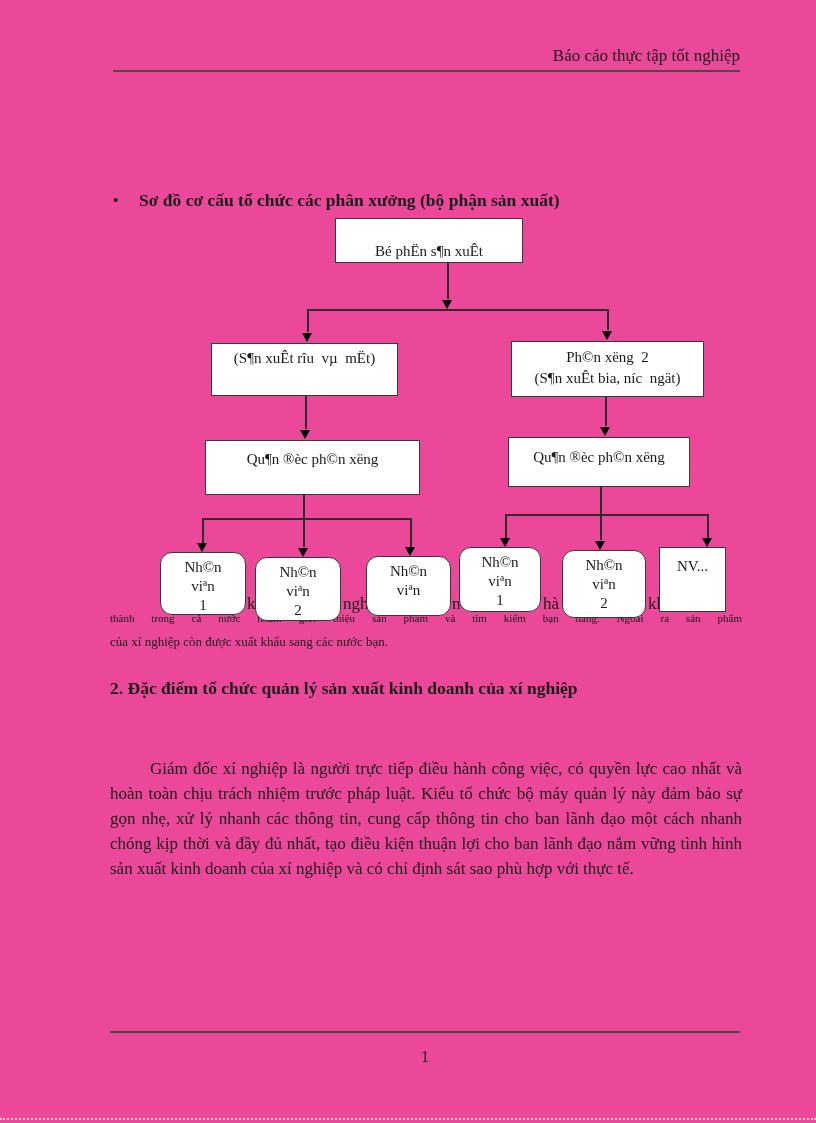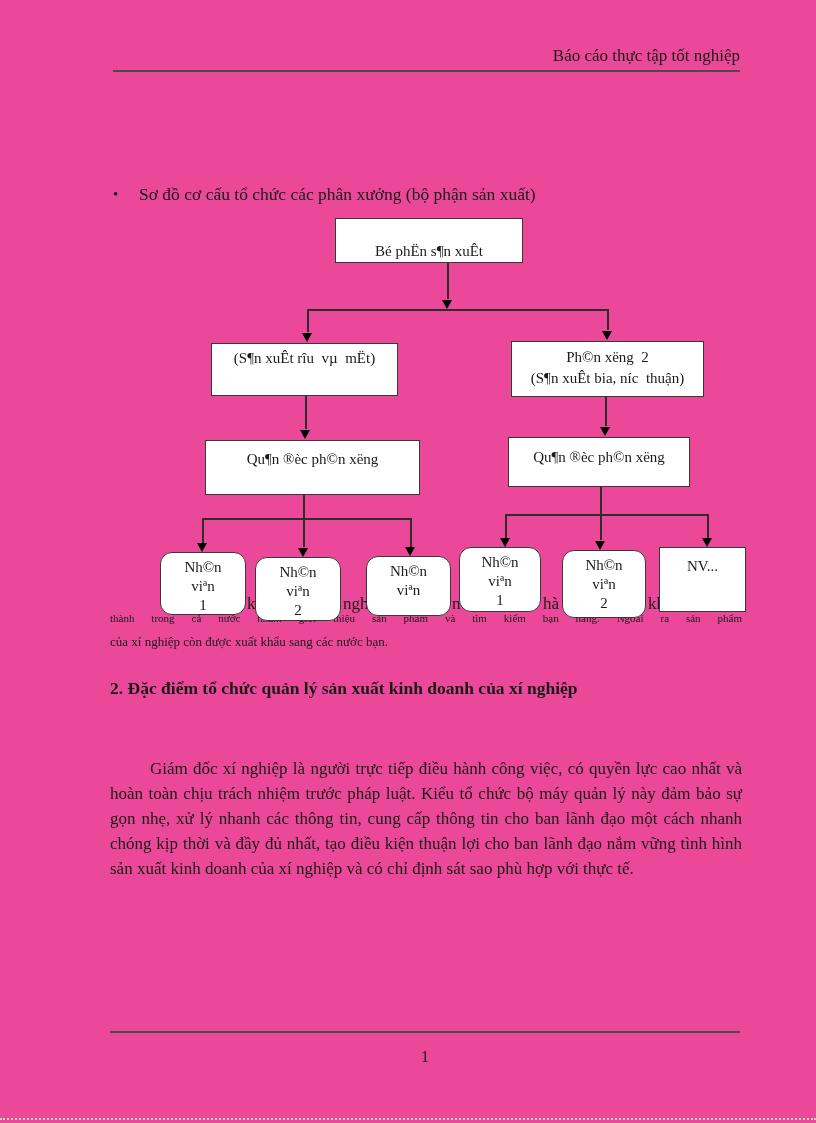--- a/index.html
+++ b/index.html
@@ -8,39 +8,39 @@
   .abs{position:absolute;}
 
   
   #header-title{top:46px;left:113px;width:627px;text-align:right;font-size:17px;}
   #header-rule{top:70px;left:113px;width:627px;height:2px;background:#4a4a4a;}
   #footer-rule{top:1031px;left:110px;width:630px;height:2px;background:#4a4a4a;}
   #page-number{top:1048px;left:110px;width:630px;text-align:center;font-size:16px;}
   #bottom-dashed{top:1118px;left:0;width:816px;height:0;border-top:2px dotted #b9dcb9;}
 
   
-  #bullet-line{top:184px;left:113px;width:640px;font-size:17.5px;font-weight:normal;}
+  #bullet-line{top:190px;left:113px;width:640px;font-size:17.5px;font-weight:bold;}
   #bullet-line .dot{display:inline-block;width:26px;font-size:15px;vertical-align:1px;}
 
   
   .obox{position:absolute;box-sizing:border-box;border:1.5px solid #383838;background:#ffffff;
         text-align:center;font-size:15px;line-height:21px;z-index:2;}
   .pre{white-space:pre;}
   #box-top{left:335px;top:218px;width:188px;height:45px;padding-top:22px;}
   #box-ws1{left:211px;top:343px;width:187px;height:53px;padding-top:4px;}
   #box-ws2{left:511px;top:341px;width:193px;height:56px;padding-top:5px;}
   #box-fm1{left:205px;top:440px;width:215px;height:55px;padding-top:8px;}
   #box-fm2{left:508px;top:437px;width:182px;height:50px;padding-top:9px;}
   .nvbox{line-height:19px;padding-top:5px;border-radius:12px;}
   #box-nv1{left:160px;top:552px;width:86px;height:63px;}
   #box-nv2{left:255px;top:557px;width:86px;height:64px;}
   #box-nv3{left:366px;top:556px;width:85px;height:60px;}
   #box-nv4{left:459px;top:547px;width:82px;height:65px;}
   #box-nv5{left:562px;top:550px;width:84px;height:68px;}
-  #box-nv6{left:659px;top:547px;width:87px;height:65px;padding-top:8px;}
+  #box-nv6{left:659px;top:547px;width:67px;height:65px;padding-top:8px;}
 
   
   .v-line{position:absolute;width:1.5px;background:#2d2d2d;z-index:1;}
   .h-line{position:absolute;height:1.5px;background:#2d2d2d;z-index:1;}
   .arrow-down{position:absolute;width:0;height:0;z-index:1;
               border-left:5px solid transparent;border-right:5px solid transparent;
               border-top:9px solid #000;}
 
   
   .bodytext{font-size:17px;line-height:25px;text-align:justify;}
@@ -101,21 +101,21 @@
   <div class="v-line" style="left:707px;top:514px;height:24px"></div>
   <div class="arrow-down" style="left:702px;top:538px"></div>
 
   <div class="obox pre" id="box-top">Bé phËn s¶n xuÊt</div>
 
   <div class="obox" id="box-ws1">
     <div class="pre">(S¶n xuÊt rîu  vµ  mËt)</div>
   </div>
   <div class="obox" id="box-ws2">
     <div class="pre">Ph©n xëng  2</div>
-    <div class="pre">(S¶n xuÊt bia, níc  thuận)</div>
+    <div class="pre">(S¶n xuÊt bia, níc  ngät)</div>
   </div>
 
   <div class="obox" id="box-fm1">Qu¶n ®èc ph©n xëng</div>
   <div class="obox" id="box-fm2">Qu¶n ®èc ph©n xëng</div>
 
   <div class="obox nvbox" id="box-nv1">
     <div>Nh©n</div>
     <div>viªn</div>
     <div>1</div>
   </div>

